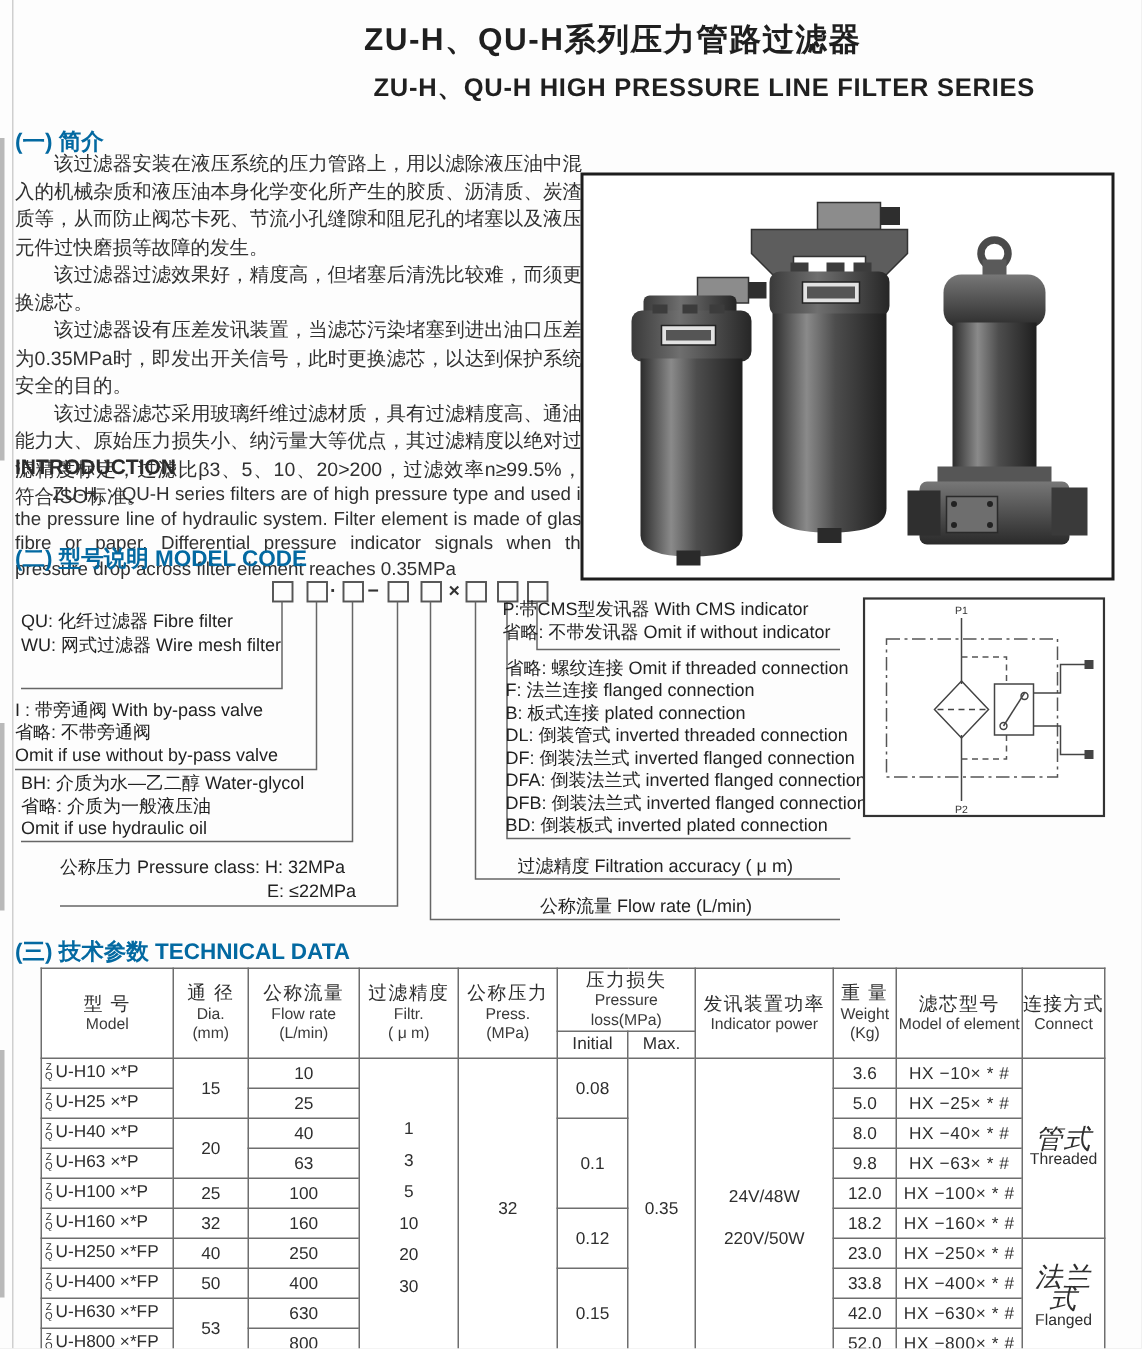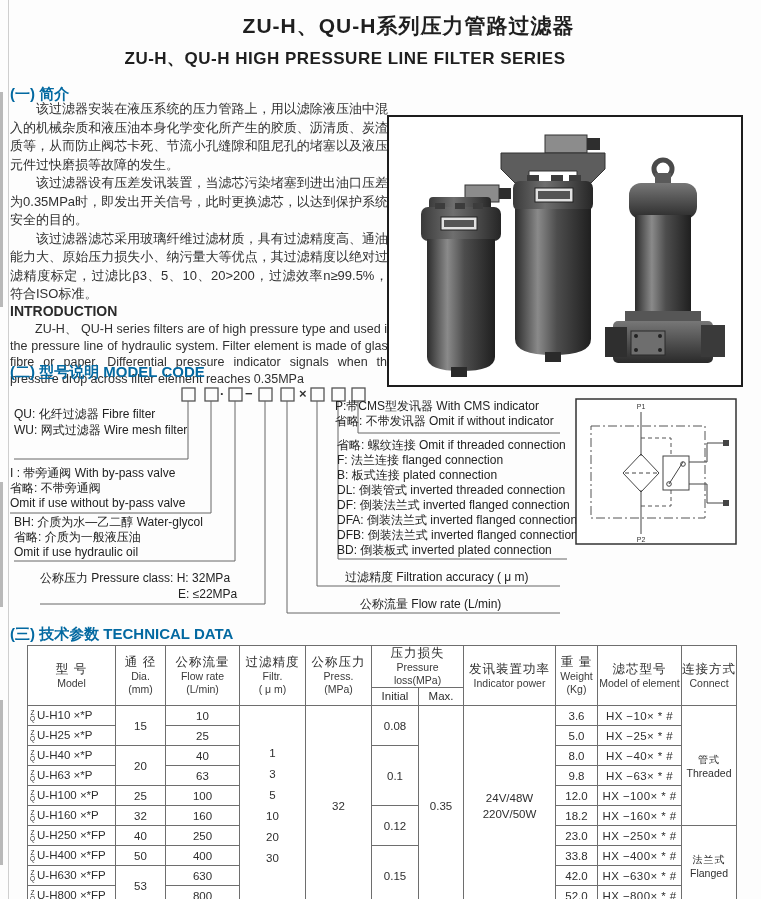--- a/index.html
+++ b/index.html
@@ -3,21 +3,21 @@
 <meta charset="utf-8">
 <style>
   html,body{margin:0;padding:0;background:#e8e8e8;}
   .page{position:relative;width:761px;height:899px;background:#fdfdfd;overflow:hidden;
         font-family:"Liberation Sans","DejaVu Sans",sans-serif;color:#2b2b2b;}
   .edge{position:absolute;left:8px;top:0;width:1px;height:899px;background:#cfcfcf;}
   .smudge{position:absolute;left:0;width:3px;background:#b9b9b9;}
 
   .title-zh{position:absolute;left:0;top:12px;width:761px;text-align:center;
             font-size:21px;font-weight:700;letter-spacing:1px;color:#1f1f1f;margin-left:28px;}
-  .title-en{position:absolute;left:0;top:47px;width:690px;text-align:center;
+  .title-en{position:absolute;left:0;top:47px;width:690px;text-align:right;
             font-size:17px;font-weight:700;letter-spacing:.5px;color:#1f1f1f;}
 
   .sec-head{position:absolute;left:10px;font-size:15px;font-weight:600;color:#0369a1;}
   .intro{position:absolute;left:10px;top:100px;width:378px;font-size:13px;
          line-height:18.5px;text-align:justify;color:#303030;}
   .intro p{margin:0;text-indent:2em;}
   .intro-en-head{position:absolute;left:10px;top:303px;font-size:14px;font-weight:700;}
   .intro-en{position:absolute;left:10px;top:321px;width:384px;font-size:12.5px;
             line-height:16.5px;text-align:justify;text-indent:2em;color:#303030;}
 
@@ -39,40 +39,41 @@
                     font-weight:normal;color:#2e2e2e;overflow:hidden;}
   .tech thead th{font-size:11.5px;line-height:13px;}
   .tech thead .zh{font-size:12.5px;letter-spacing:1px;line-height:15px;}
   .tech thead .en{font-size:10.5px;color:#3a3a3a;}
   .tech tbody td{height:19px;font-size:11.5px;}
   .cell-model{text-align:left !important;padding-left:2px !important;white-space:nowrap;}
   .zq{display:inline-block;vertical-align:middle;font-size:6.5px;line-height:6px;
       margin-right:2px;text-align:center;}
   .filtr-inner{display:flex;flex-direction:column;justify-content:center;height:191px;}
   .filtr-inner div{line-height:21px;}
-  .ind-inner div{line-height:16px;}
-  .conn-zh{font-size:10px;letter-spacing:1px;line-height:15px;}
+  .ind-inner div{line-height:16px;margin-top:12px;}
+  .conn-zh{font-size:18px;letter-spacing:1px;line-height:15px;font-style:italic;}
   .conn-en{font-size:10.5px;line-height:13px;}
   .elem-cell{white-space:nowrap;letter-spacing:.4px;}
 </style>
 </head>
 <body>
 
 <div class="page">
   <div class="edge"></div>
   <div class="smudge" style="top:92px;height:215px;"></div>
   <div class="smudge" style="top:482px;height:125px;"></div>
   <div class="smudge" style="top:700px;height:165px;"></div>
 
   <div class="title-zh">ZU-H、QU-H系列压力管路过滤器</div>
   <div class="title-en">ZU-H、QU-H  HIGH PRESSURE LINE FILTER SERIES</div>
 
   <div class="sec-head" style="top:85px;">(一) 简介</div>
   <div class="intro">
     <p>该过滤器安装在液压系统的压力管路上，用以滤除液压油中混入的机械杂质和液压油本身化学变化所产生的胶质、沥清质、炭渣质等，从而防止阀芯卡死、节流小孔缝隙和阻尼孔的堵塞以及液压元件过快磨损等故障的发生。</p>
+    <p>该过滤器过滤效果好，精度高，但堵塞后清洗比较难，而须更换滤芯。</p>
     <p>该过滤器设有压差发讯装置，当滤芯污染堵塞到进出油口压差为0.35MPa时，即发出开关信号，此时更换滤芯，以达到保护系统安全的目的。</p>
     <p>该过滤器滤芯采用玻璃纤维过滤材质，具有过滤精度高、通油能力大、原始压力损失小、纳污量大等优点，其过滤精度以绝对过滤精度标定，过滤比β3、5、10、20&gt;200，过滤效率n≥99.5%，符合ISO标准。</p>
   </div>
   <div class="intro-en-head">INTRODUCTION</div>
   <div class="intro-en">ZU-H、 QU-H series filters are of high pressure type and used in the pressure line of hydraulic system. Filter element is made of glass fibre or paper. Differential pressure indicator signals when the pressure drop across filter element reaches 0.35MPa</div>
 
   <div class="photo-frame">
     <svg width="348" height="264" viewBox="0 0 348 264">
       <defs>
         <linearGradient id="gb" x1="0" y1="0" x2="1" y2="0">

